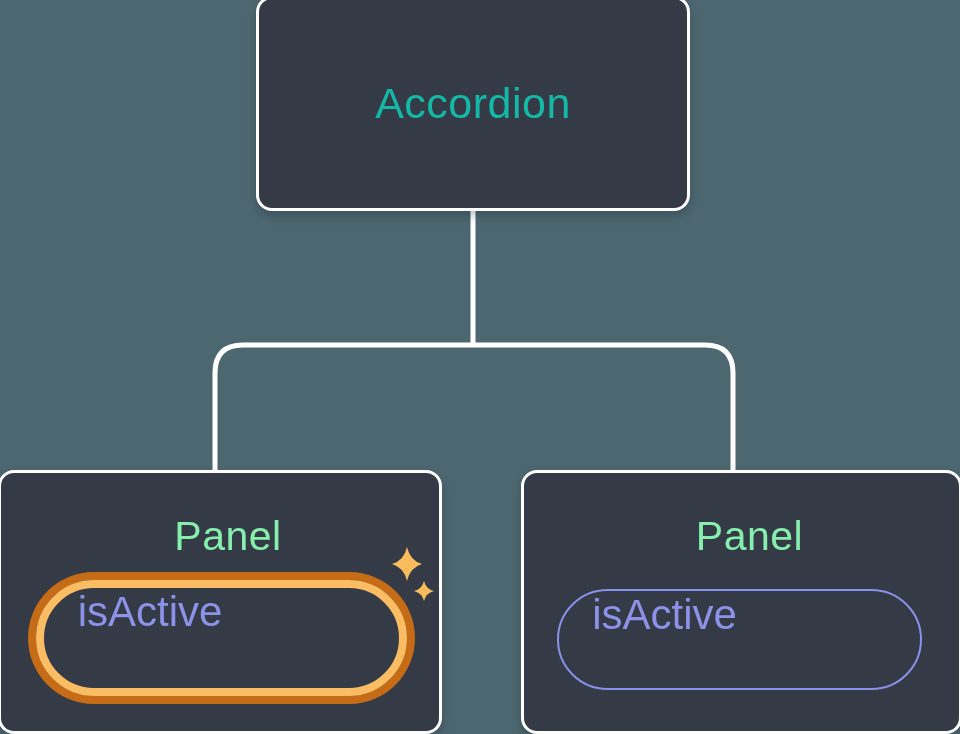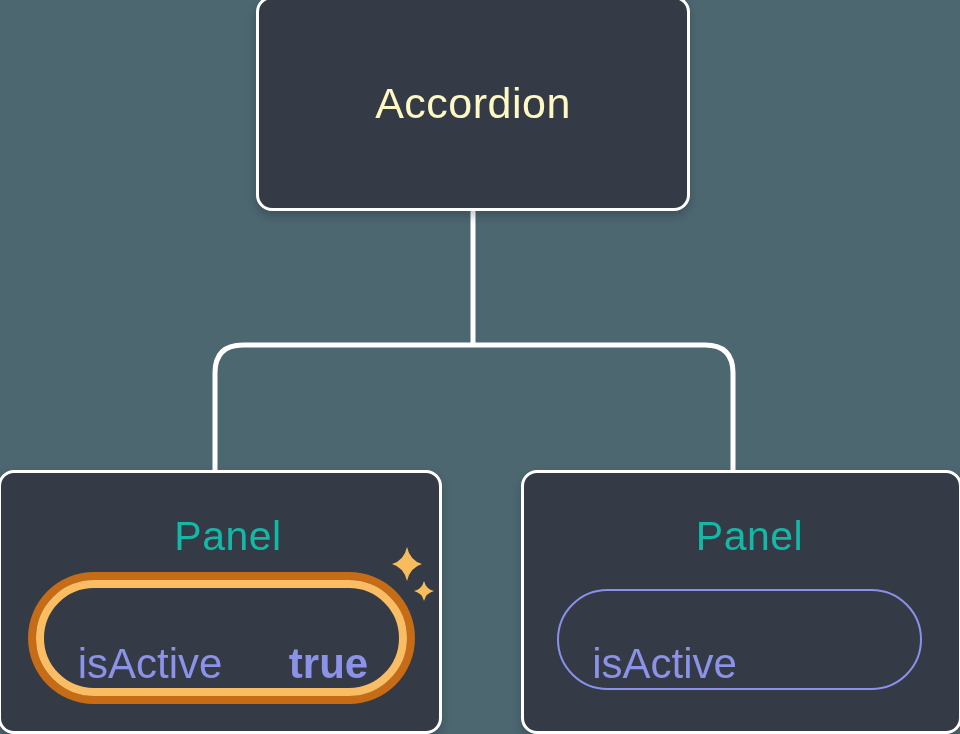--- a/index.html
+++ b/index.html
@@ -24,33 +24,33 @@
     border: 3px solid #FFFFFF;
     border-radius: 16px;
     box-shadow: 0 5px 10px rgba(15, 25, 30, 0.25);
     box-sizing: border-box;
   }
   .node-root {
     left: 256px; top: -4px; width: 434px; height: 215px;
     display: flex; align-items: center; justify-content: center;
   }
   .node-root .node-label {
-    color: #fef9c3; font-size: 43px; font-weight: 500; letter-spacing: 0.5px;
+    color: #14b8a6; font-size: 43px; font-weight: 500; letter-spacing: 0.5px;
   }
   .node-panel-left  { left: -2px;  top: 470px; width: 444px; height: 264px; }
   .node-panel-right { left: 521px; top: 470px; width: 441px; height: 264px; }
   .panel-label {
     position: absolute; top: 40px; left: 16px; right: 0;
     text-align: center;
-    color: #14b8a6; font-size: 41px; font-weight: 500; letter-spacing: 0.5px;
+    color: #86efac; font-size: 41px; font-weight: 500; letter-spacing: 0.5px;
   }
   .pill {
     position: absolute;
     box-sizing: border-box;
-    display: flex; align-items: flex-end;
+    display: flex; align-items: flex-start;
     background: transparent;
   }
   .pill-active {
     left: 35px; top: 107px; width: 371px; height: 116px;
     border: 8px solid #FABD63;
     border-radius: 70px;
     box-shadow: 0 0 0 8px #C66C16;
   }
   .pill-inactive {
     left: 33px; top: 116px; width: 365px; height: 101px;
@@ -83,21 +83,20 @@
   <div class="node node-root">
     <span class="node-label">Accordion</span>
   </div>
 
   <div class="node node-panel-left">
     <div class="panel-label">Panel</div>
 
     <div class="pill pill-active">
       <div class="pill-cell cell-prop">isActive</div>
       <div class="pill-divider"></div>
-      <div class="pill-cell cell-value">true</div>
     </div>
 
     <svg class="sparkles" width="55" height="62" viewBox="0 0 55 62">
       <path d="M22 2 Q25 15.5 37 19 Q25 22.5 22 36 Q19 22.5 7 19 Q19 15.5 22 2 Z" fill="#F8BC5C"></path>
       <path d="M39 36 Q41 44 49 46 Q41 48 39 56 Q37 48 29 46 Q37 44 39 36 Z" fill="#F8BC5C"></path>
     </svg>
   </div>
 
   <div class="node node-panel-right">
     <div class="panel-label">Panel</div>

